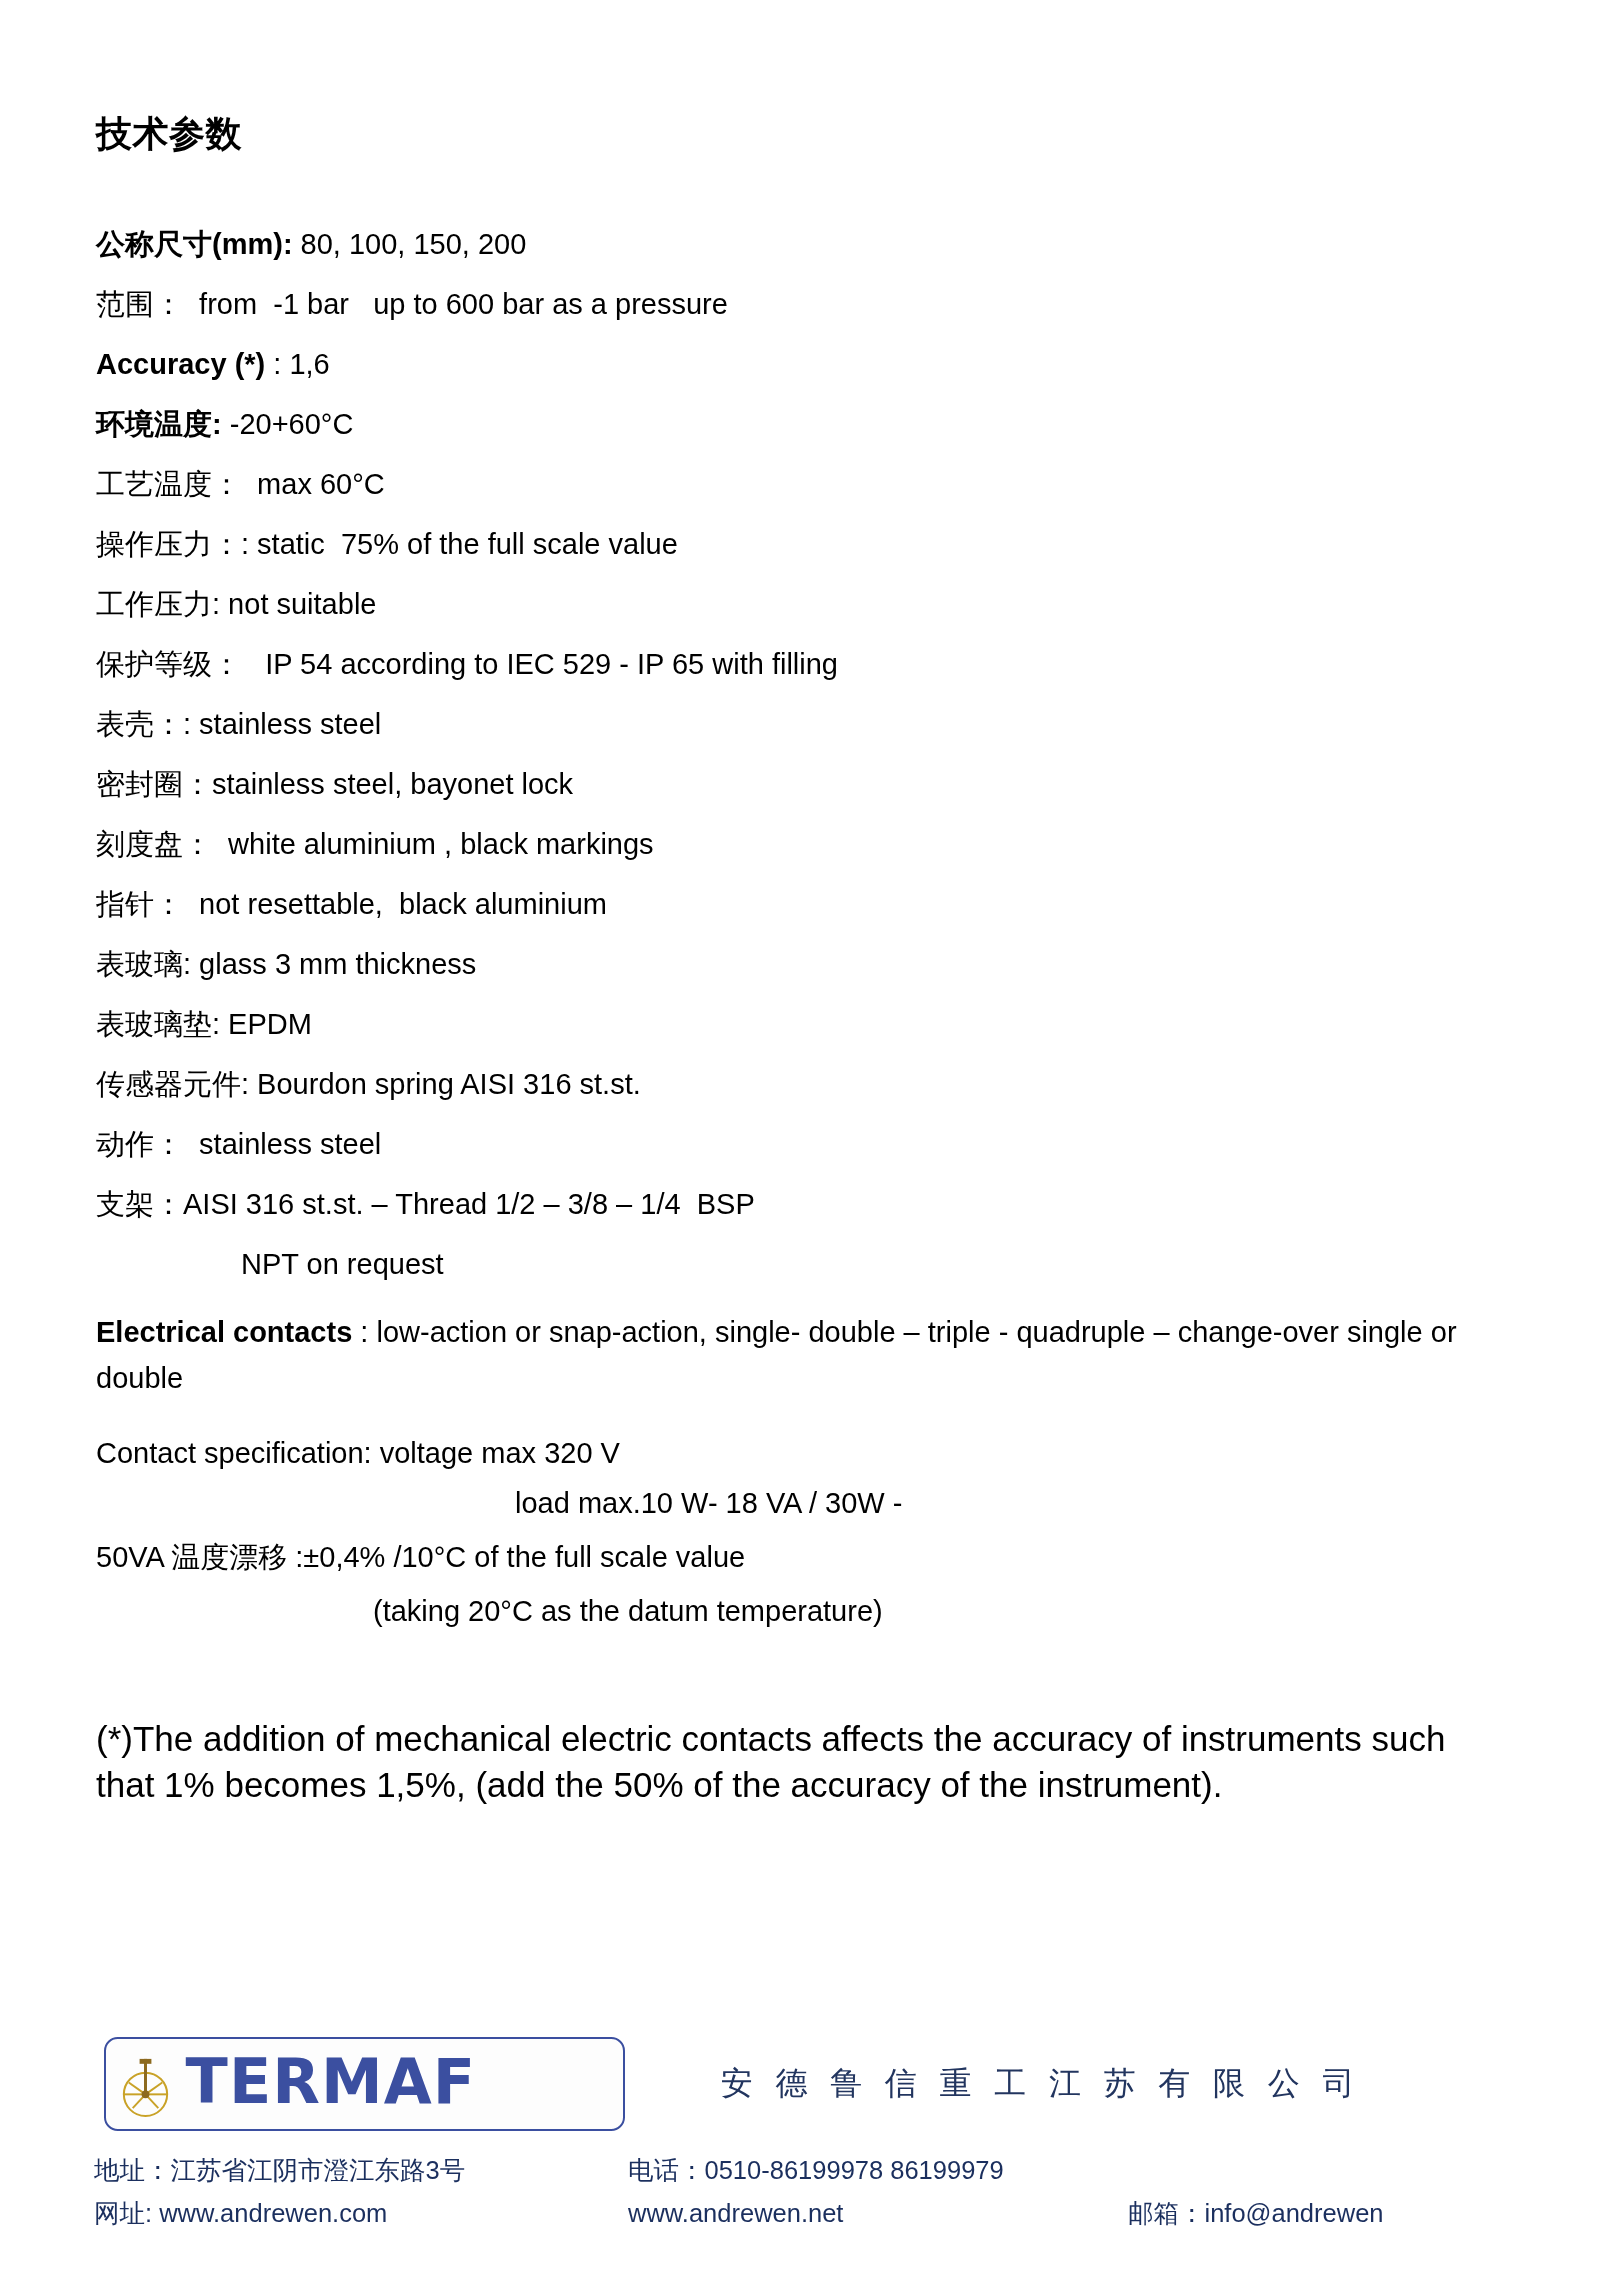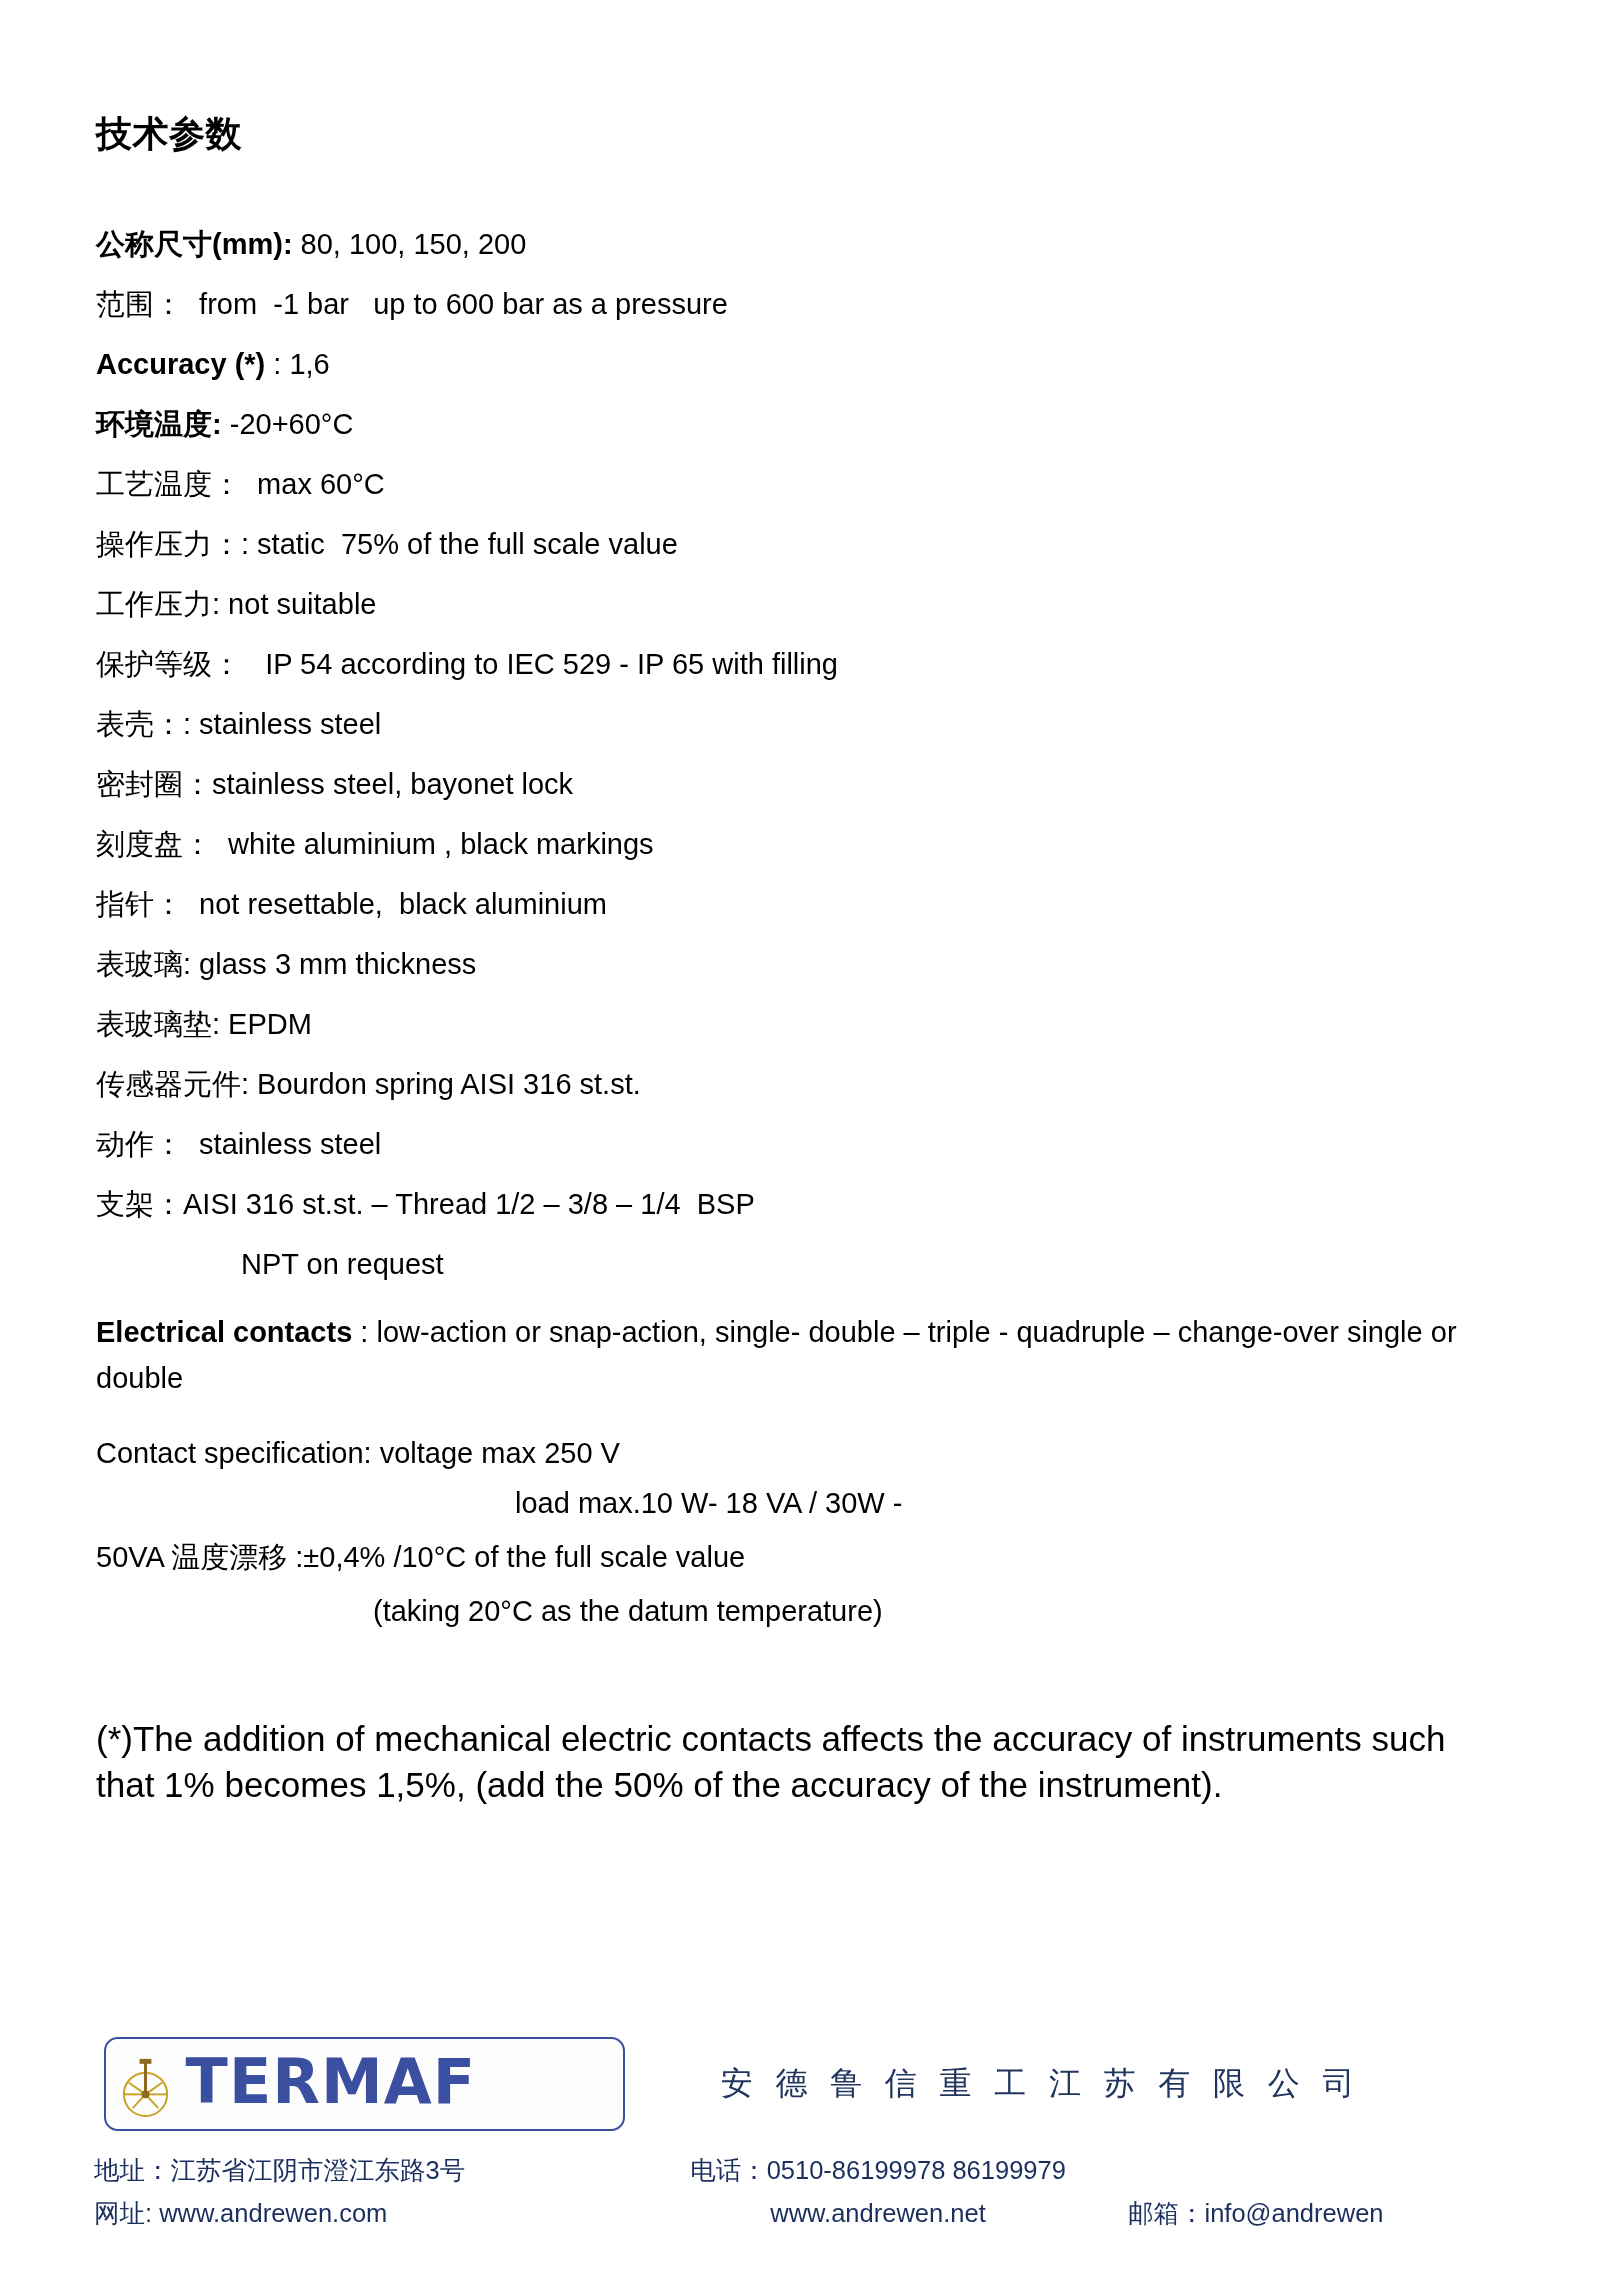--- a/index.html
+++ b/index.html
@@ -144,21 +144,21 @@
     margin-top: 17.6px;
     color: #1b2f5e;
     font-size: 25.5px;
     line-height: 43px;
   }
   .footer-row {
     display: flex;
     white-space: nowrap;
   }
   .fr-a { width: 534px; }
-  .fr-b { width: 500px; text-align: center; }
+  .fr-b { width: 500px; }
   .fr-c { flex: 1; }
   .footer-row .k { }
 </style>
 </head>
 <body>
 
 <div class="page">
 
   <h1 class="doc-title">技术参数</h1>
 
@@ -179,21 +179,21 @@
     <div class="spec-line"><span class="lbl">表玻璃垫:</span><span> EPDM</span></div>
     <div class="spec-line"><span class="lbl">传感器元件:</span><span> Bourdon spring AISI 316 st.st.</span></div>
     <div class="spec-line"><span class="lbl">动作：</span><span>  stainless steel</span></div>
     <div class="spec-line"><span class="lbl">支架：</span><span>AISI 316 st.st. – Thread 1/2 – 3/8 – 1/4  BSP</span></div>
     <div class="indent-line">NPT on request</div>
   </div>
 
 
   <p class="para"><span class="b">Electrical contacts</span><span> : low-action or snap-action, single- double – triple - quadruple – change-over single or double</span></p>
 
-  <div class="contact-line-1"><span class="b">Contact specification:</span><span> voltage max 250 V</span></div>
+  <div class="contact-line-1"><span class="b">Contact specification:</span><span> voltage max 320 V</span></div>
   <div class="contact-line-2">load max.10 W- 18 VA / 30W -</div>
   <div class="contact-line-3">50VA 温度漂移 :±0,4% /10°C of the full scale value</div>
   <div class="contact-line-4">(taking 20°C as the datum temperature)</div>
 
   <p class="footnote">(*)The addition of mechanical electric contacts affects the accuracy of instruments such that 1% becomes 1,5%, (add the 50% of the accuracy of the instrument).</p>
 
   <div class="footer">
     <div class="footer-top">
       <div class="logo-box">
         <span class="logo-mark">

